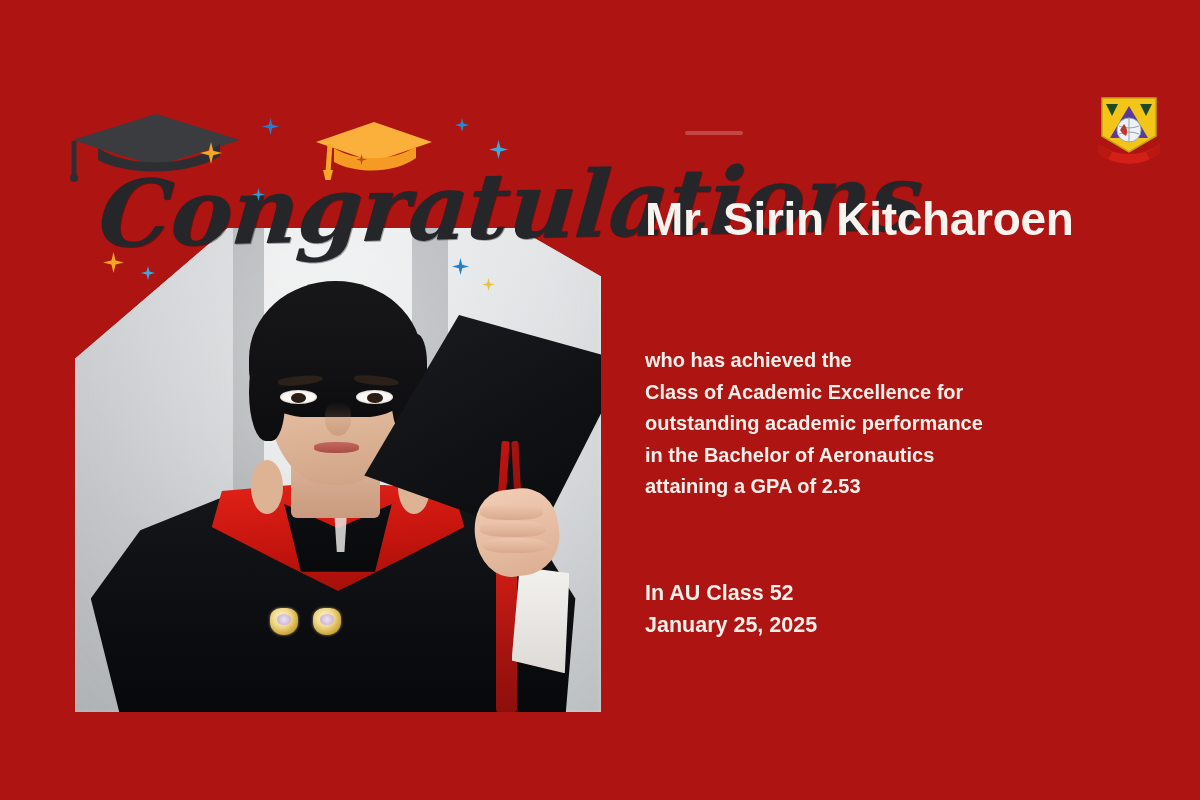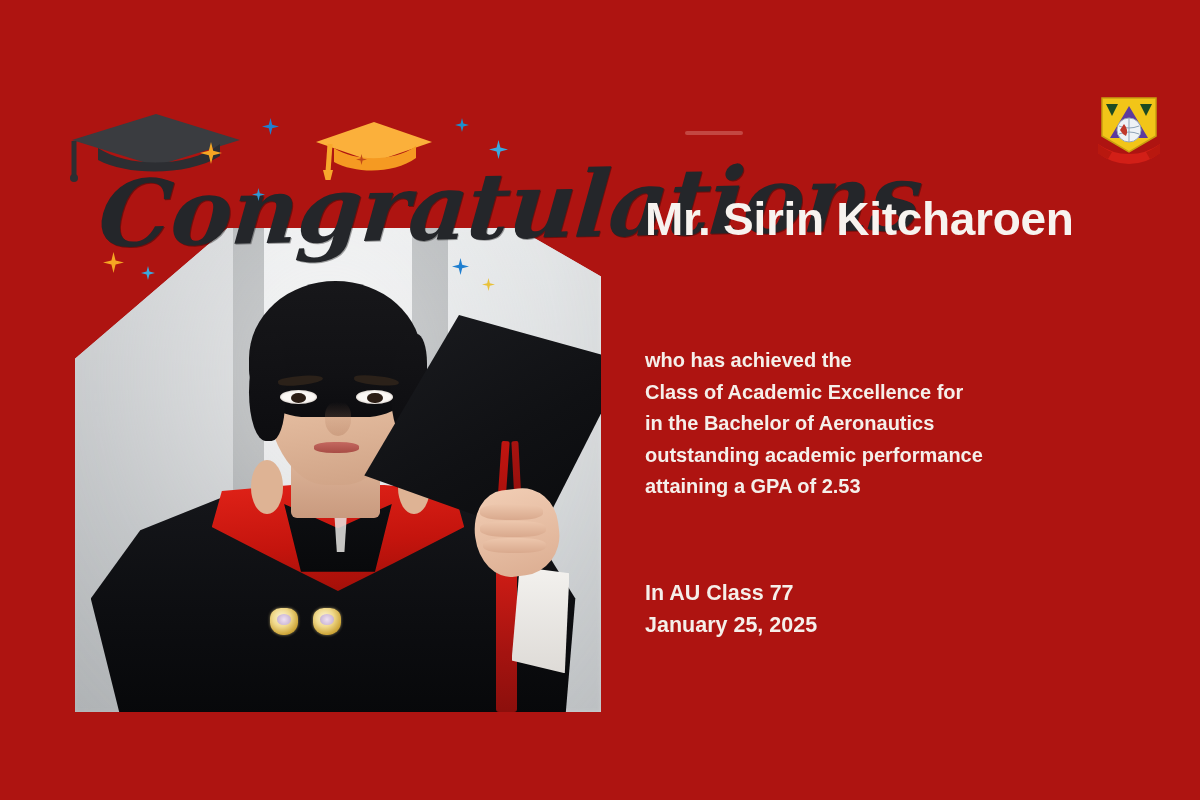--- a/index.html
+++ b/index.html
@@ -407,27 +407,27 @@
     </div>
 
   <div id="right-col">
     <div id="divider-line"></div>
 
     <h1 id="grad-name">Mr. Sirin Kitcharoen</h1>
 
     <div id="body-text">
       <span class="line">who has achieved the</span>
       <span class="line">Class of Academic Excellence for</span>
+      <span class="line">outstanding academic performance</span>
       <span class="line">in the Bachelor of Aeronautics</span>
-      <span class="line">outstanding academic performance</span>
       <span class="line">attaining a GPA of 2.53</span>
     </div>
 
     <div id="date-block">
-      <span class="line">In AU Class 77</span>
+      <span class="line">In AU Class 52</span>
       <span class="line">January 25, 2025</span>
     </div>
   </div>
 
   <svg id="crest" viewBox="0 0 66 74">
     <path d="M6 6 L60 6 L60 44 L33 60 L6 44 Z" fill="#f2c518" stroke="#c9a00f" stroke-width="1.5"></path>
     <polygon points="10,12 22,12 16,24" fill="#1d4a22"></polygon>
     <polygon points="44,12 56,12 50,24" fill="#1d4a22"></polygon>
     <polygon points="33,14 52,46 14,46" fill="#5b3a9e"></polygon>
     <circle cx="33" cy="38" r="12" fill="#eef2f6" stroke="#9aa8b5" stroke-width="1"></circle>

